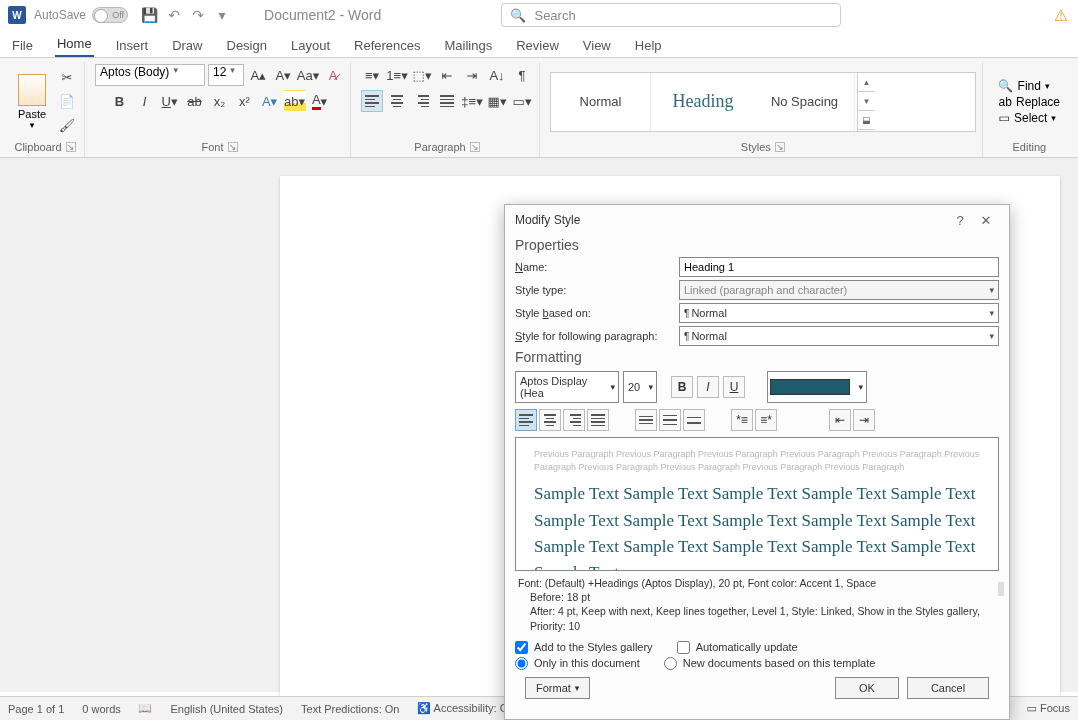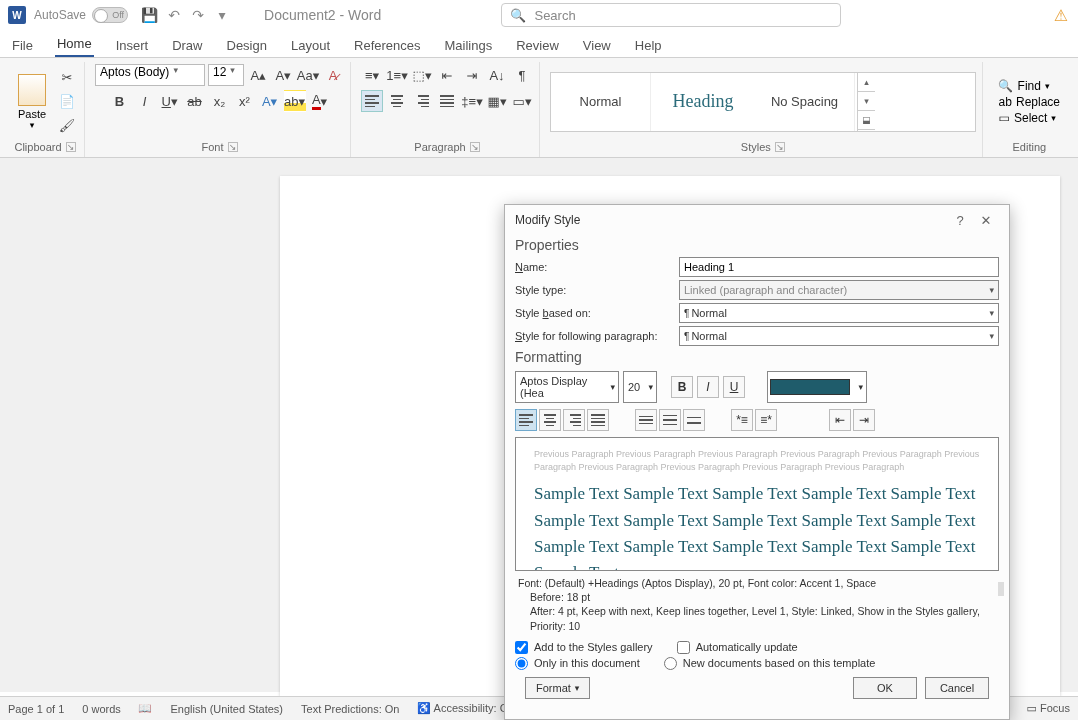--- a/index.html
+++ b/index.html
@@ -462,16 +462,16 @@
       <input type="radio" name="scope" style="">
       <span>New documents based on this template</span>
     </div>
     <div class="dlg-footer">
       <div class="btn format-btn">
           <span>Format</span>
           <span style="font-size:9px;">▾</span>
         </div>
       <span class="sp"></span>
       <div class="btn" style="width:64px;justify-content:center;">OK</div>
-      <div class="btn" style="width:64px;justify-content:center;">Cancel</div>
+      <div class="btn" style="width:82px;justify-content:center;">Cancel</div>
     </div>
   </div>
 </div>
 
 </body></html>

